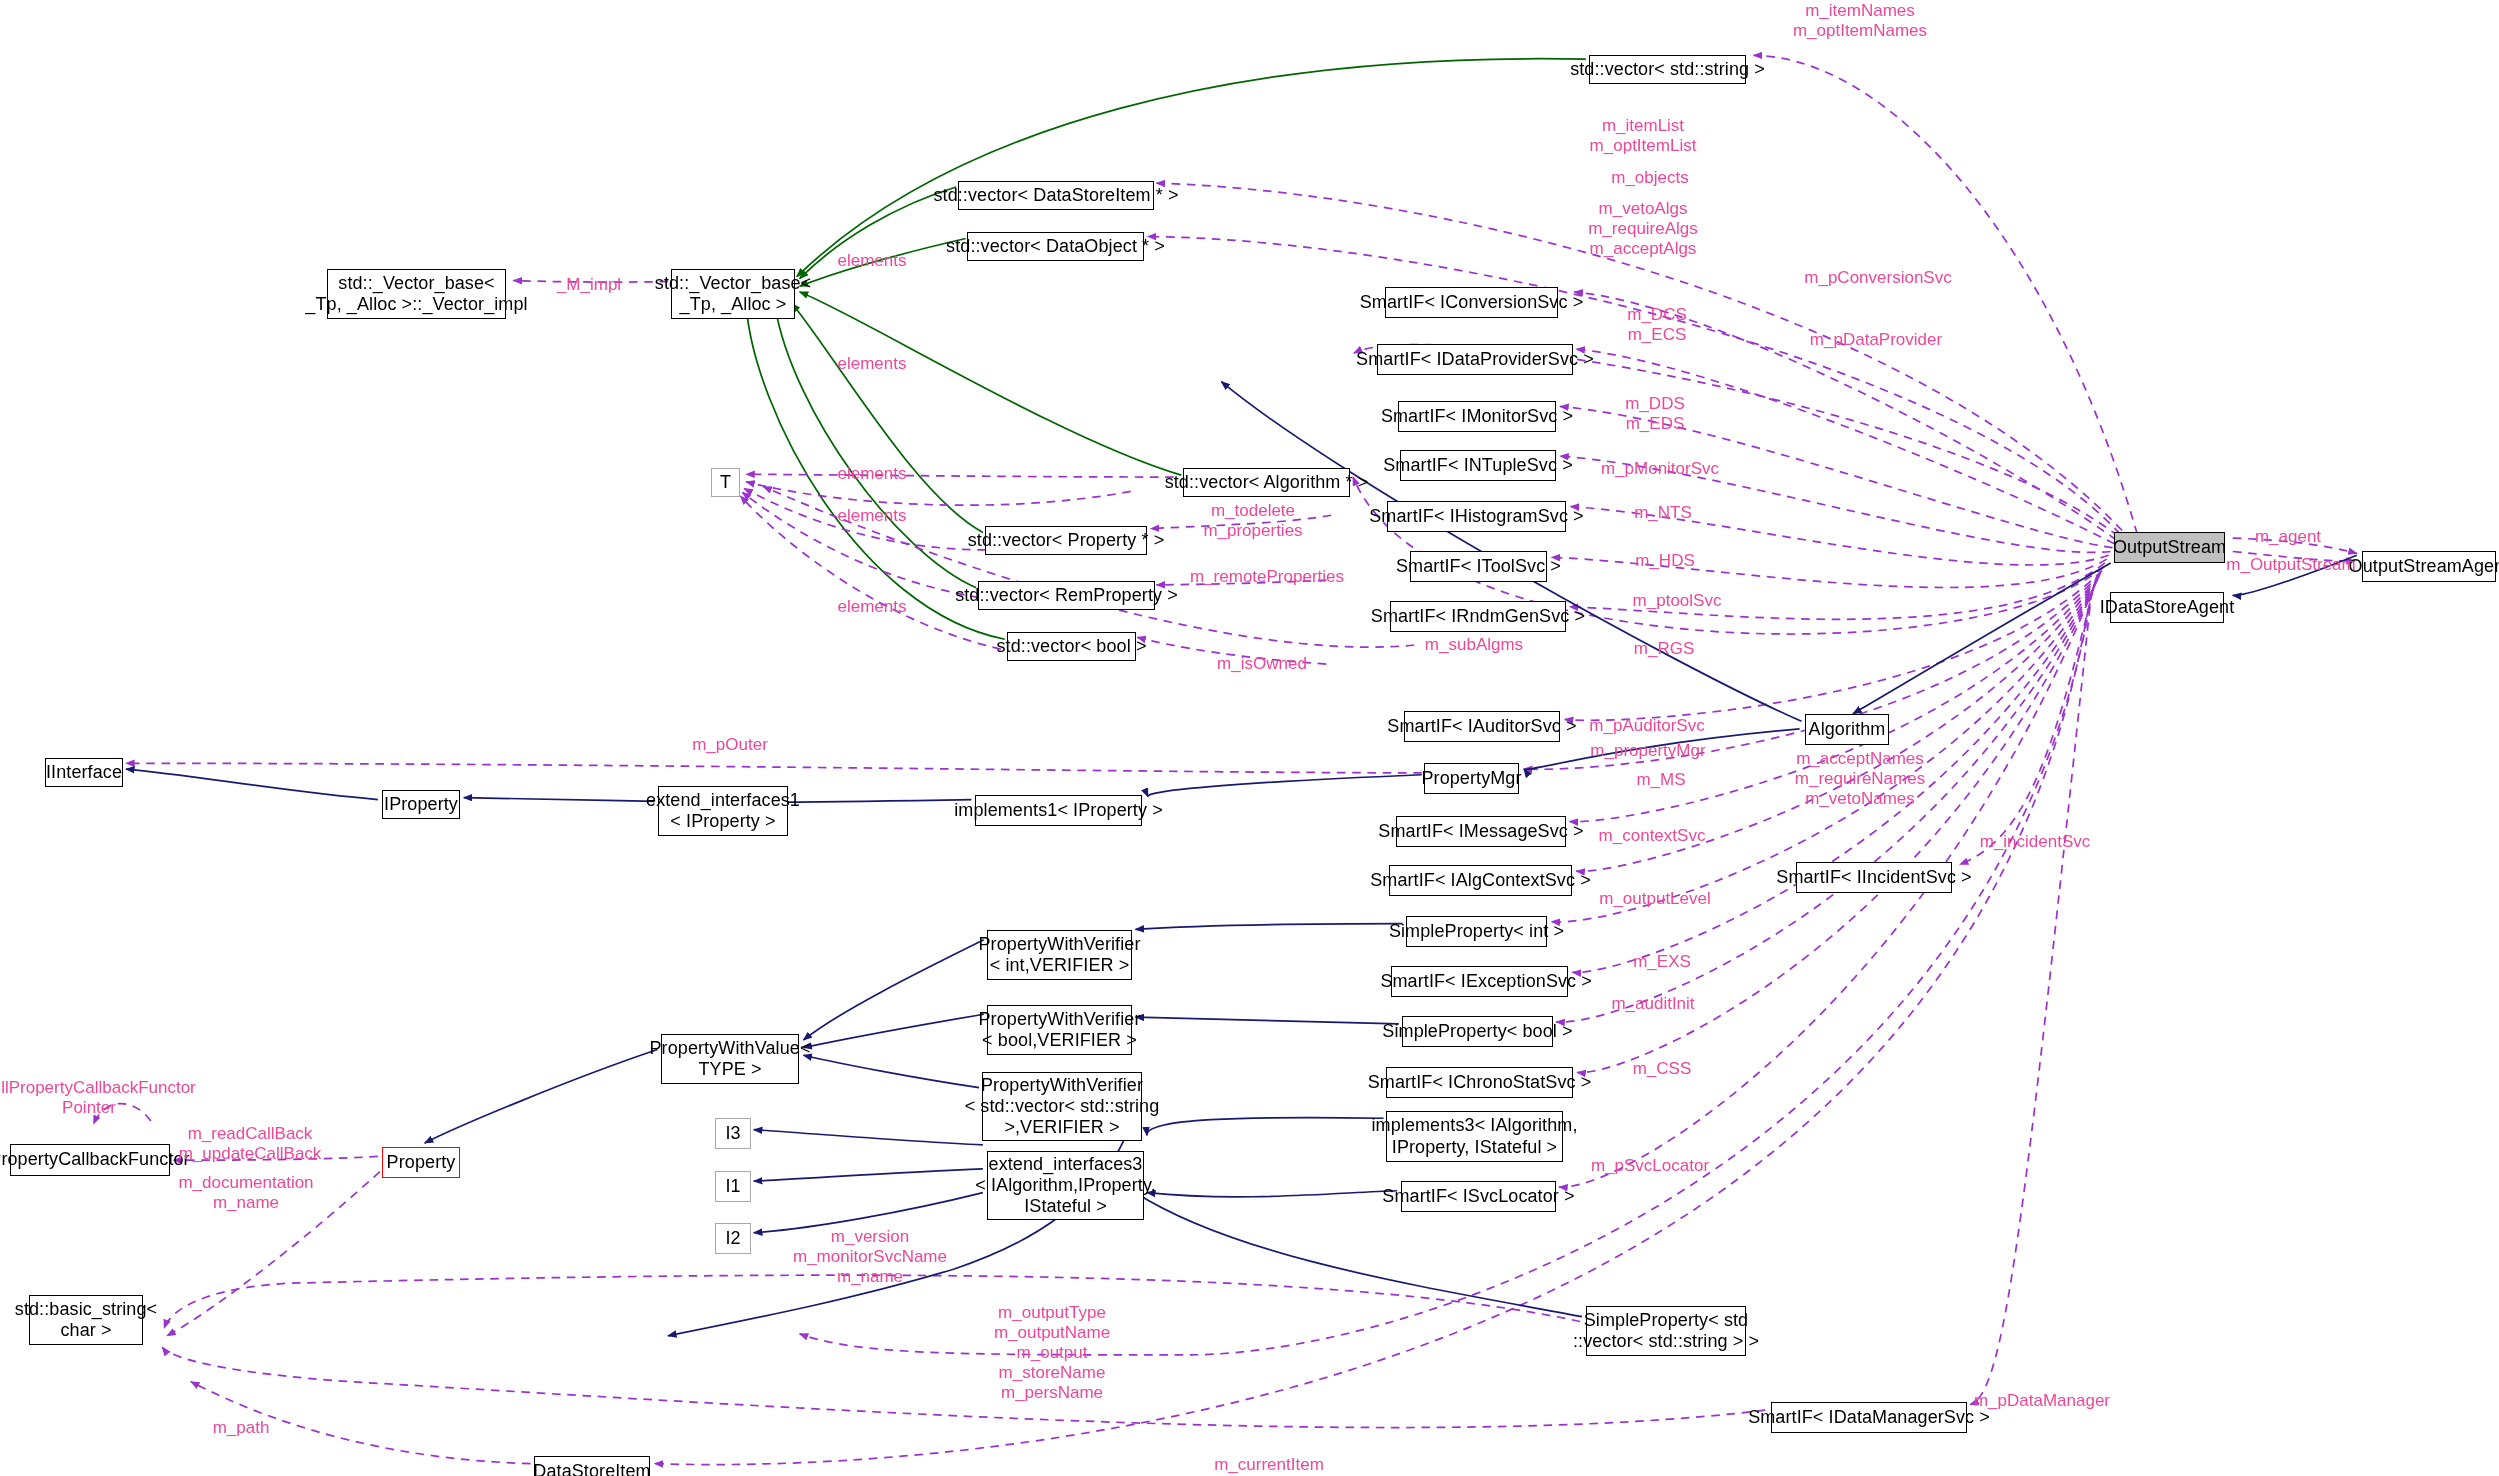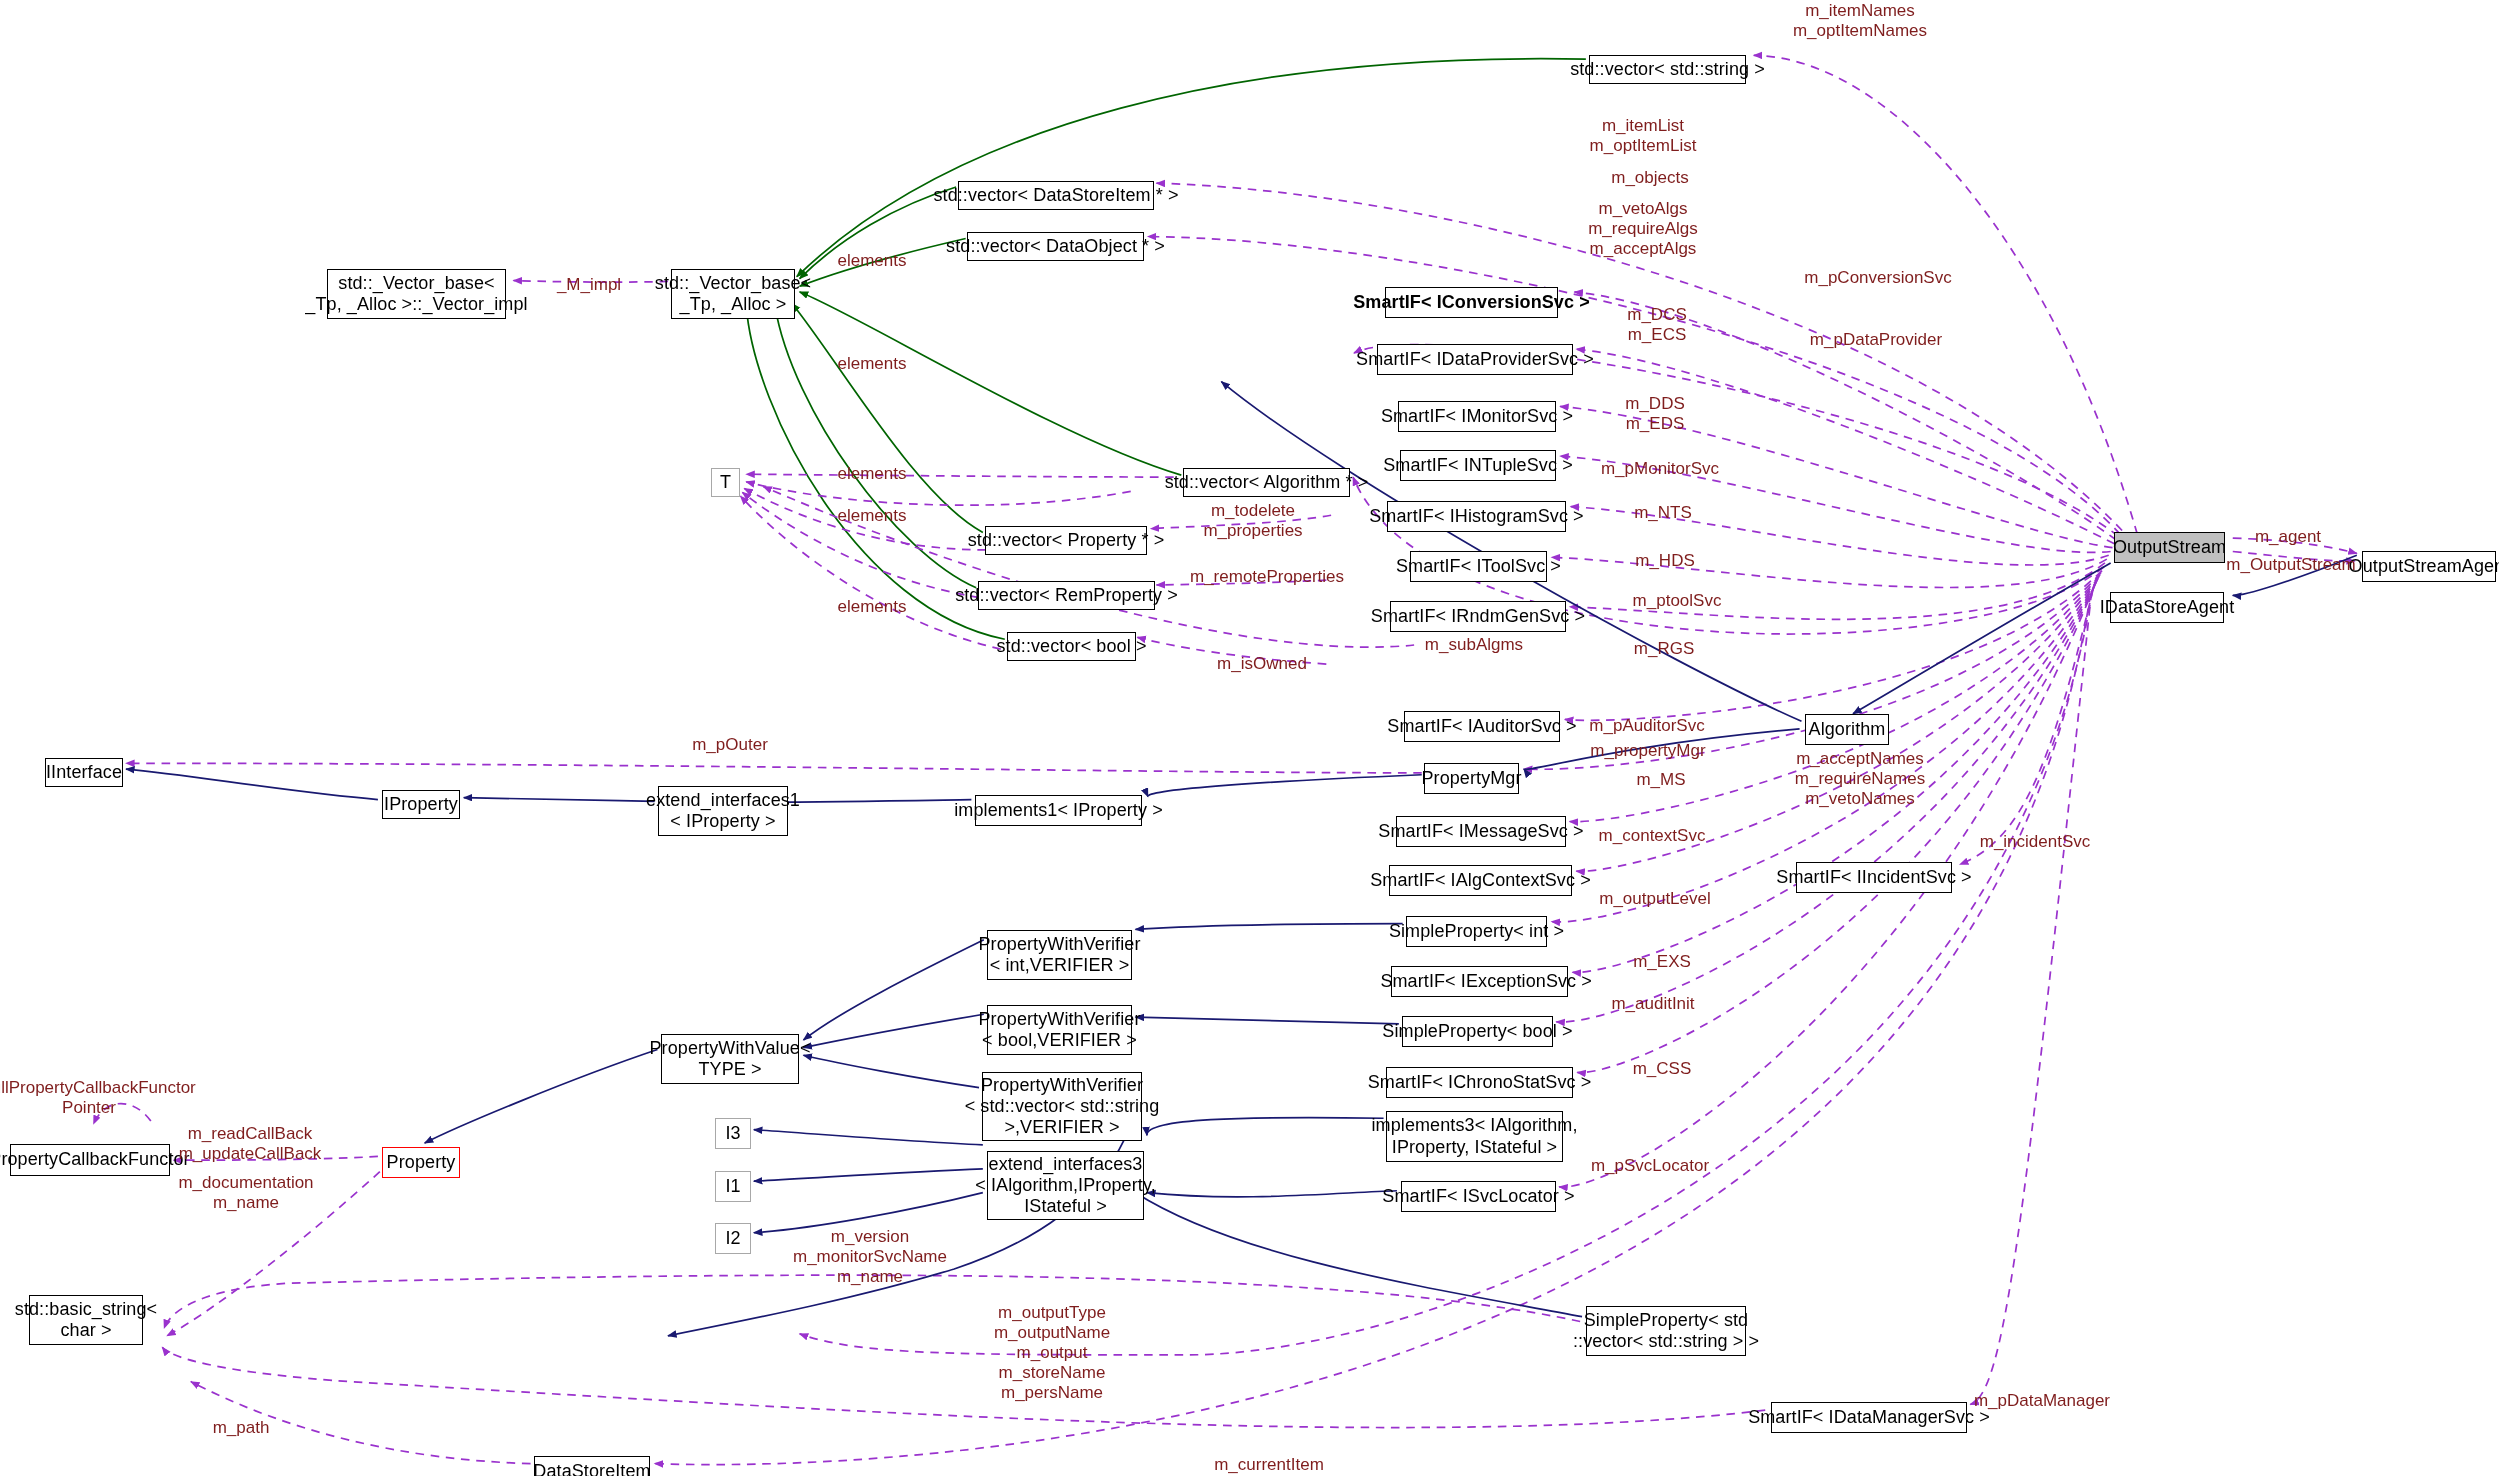--- a/index.html
+++ b/index.html
@@ -26,21 +26,21 @@
     padding:1.9px 5.7px;
     white-space:pre;
     letter-spacing:0.1px;
   }
   .node.current{background:#c0c0c0;border-color:#000;}
   .node.redbox{border-color:#ff0000;}
   .node.greybox{border-color:#a8a8a8;color:#000;}
   .elabel{
     position:absolute;
     font-size:17px;
-    color:#7f1d1d;
+    color:#ec4899;
     text-align:center;
     white-space:pre;
     line-height:1.18;
     transform:translate(-50%,-50%);
   }
 </style>
 </head>
 <body>
 
 <div id="canvas">
@@ -146,21 +146,21 @@
       <div class="node" style="left: 671px; top: 269px; width: 124px; height: 50px;">std::_Vector_base&lt;
 _Tp, _Alloc &gt;</div>
       <div class="node" style="left: 1589px; top: 55px; width: 157px; height: 29px;">std::vector&lt; std::string &gt;</div>
       <div class="node" style="left: 958px; top: 181px; width: 196px; height: 29px;">std::vector&lt; DataStoreItem * &gt;</div>
       <div class="node" style="left: 967px; top: 232px; width: 177px; height: 29px;">std::vector&lt; DataObject * &gt;</div>
       <div class="node greybox" style="left: 711px; top: 468px; width: 29px; height: 29px;">T</div>
       <div class="node" style="left: 1183px; top: 468px; width: 167px; height: 29px;">std::vector&lt; Algorithm * &gt;</div>
       <div class="node" style="left: 985px; top: 526px; width: 162px; height: 29px;">std::vector&lt; Property * &gt;</div>
       <div class="node" style="left: 978px; top: 581px; width: 177px; height: 29px;">std::vector&lt; RemProperty &gt;</div>
       <div class="node" style="left: 1007px; top: 632px; width: 129px; height: 29px; text-align: right;">std::vector&lt; bool &gt;</div>
-      <div class="node" style="left: 1385px; top: 287px; width: 173px; height: 30.5px; font-weight: bold;">SmartIF&lt; IConversionSvc &gt;</div>
+      <div class="node" style="left: 1385px; top: 287px; width: 173px; height: 30.5px;">SmartIF&lt; IConversionSvc &gt;</div>
       <div class="node" style="left: 1377px; top: 344px; width: 196px; height: 30.5px;">SmartIF&lt; IDataProviderSvc &gt;</div>
       <div class="node" style="left: 1398px; top: 401px; width: 158px; height: 30.5px;">SmartIF&lt; IMonitorSvc &gt;</div>
       <div class="node" style="left: 1400px; top: 450px; width: 156px; height: 30.5px;">SmartIF&lt; INTupleSvc &gt;</div>
       <div class="node" style="left: 1387px; top: 501px; width: 179px; height: 30.5px;">SmartIF&lt; IHistogramSvc &gt;</div>
       <div class="node" style="left: 1410px; top: 551px; width: 137px; height: 30.5px;">SmartIF&lt; IToolSvc &gt;</div>
       <div class="node" style="left: 1390px; top: 601px; width: 176px; height: 30.5px;">SmartIF&lt; IRndmGenSvc &gt;</div>
       <div class="node" style="left: 1404px; top: 711px; width: 156px; height: 30.5px;">SmartIF&lt; IAuditorSvc &gt;</div>
       <div class="node" style="left: 1424px; top: 763px; width: 95px; height: 30.5px;">PropertyMgr</div>
       <div class="node" style="left: 1396px; top: 816px; width: 170px; height: 30.5px;">SmartIF&lt; IMessageSvc &gt;</div>
       <div class="node" style="left: 1389px; top: 865px; width: 183px; height: 30.5px;">SmartIF&lt; IAlgContextSvc &gt;</div>

